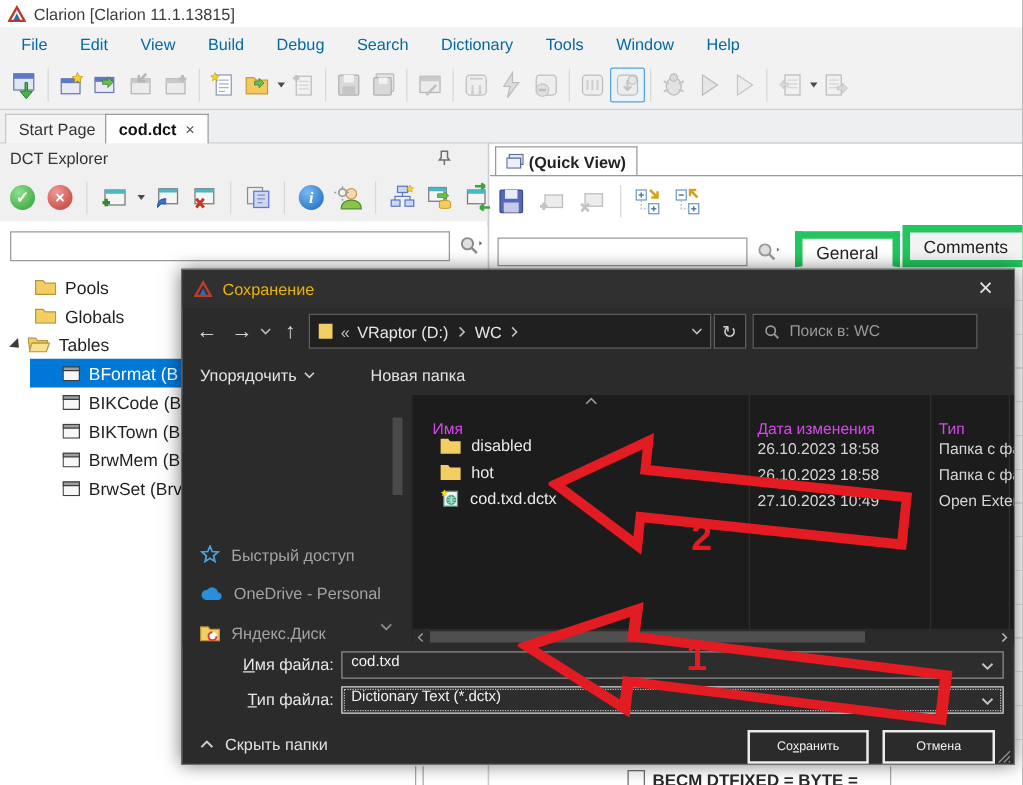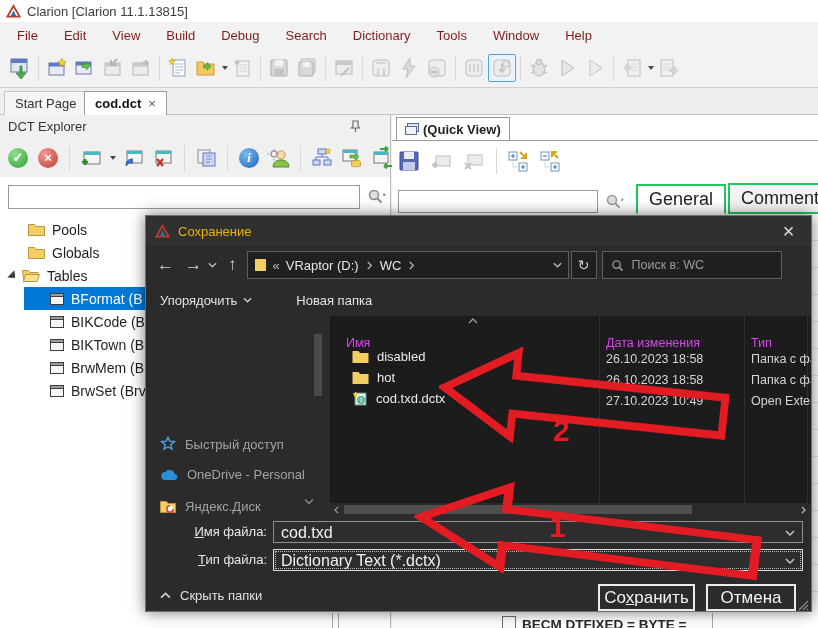--- a/index.html
+++ b/index.html
@@ -3,21 +3,21 @@
 <meta charset="utf-8">
 <style>
   html,body{margin:0;padding:0;}
   body{width:818px;height:628px;overflow:hidden;font-family:"Liberation Sans",sans-serif;background:#f0f0f0;}
   #app{position:relative;width:818px;height:628px;background:#f0f0f0;}
   .abs{position:absolute;}
   
   .titlebar{position:absolute;left:0;top:0;width:818px;height:22px;background:#ffffff;display:flex;align-items:center;}
   .titlebar .ttext{font-size:13px;color:#3c3c3c;margin-left:6px;}
   .menubar{position:absolute;left:0;top:22px;width:818px;height:26px;background:#f2f2f2;display:flex;align-items:center;padding-left:4px;box-sizing:border-box;}
-  .mitem{font-size:13px;color:#7f1d1d;padding:4px 13px;}
+  .mitem{font-size:13px;color:#0369a1;padding:4px 13px;}
   .toolbar{position:absolute;left:0;top:48px;width:818px;height:40px;background:#f2f2f2;border-bottom:1px solid #cfcfcf;display:flex;align-items:center;padding-left:6px;box-sizing:border-box;}
   .tico{width:28px;height:28px;display:flex;align-items:center;justify-content:center;flex:0 0 auto;}
   .tico.hl{border:1px solid #55a1da;border-radius:2px;background:#eaf3fb;box-sizing:border-box;}
   .tsep{width:1px;height:26px;background:#d8d8d8;margin:0 4px;flex:0 0 auto;}
   .caret{width:0;height:0;border-left:3px solid transparent;border-right:3px solid transparent;border-top:4px solid #4a4a4a;margin-left:2px;}
   .tabrow{position:absolute;left:0;top:88px;width:818px;height:27px;background:#edeff1;border-bottom:1px solid #c2c2c2;box-sizing:border-box;}
   .doctab{position:absolute;top:3px;height:24px;display:flex;align-items:center;padding:0 10px;font-size:13px;color:#333;box-sizing:border-box;}
   .doctab.inactive{left:4px;background:#f5f5f5;border:1px solid #c6c6c6;border-bottom:none;align-items:center;}
   .doctab.active{left:84px;background:#ffffff;border:1px solid #9b9b9b;border-bottom:none;font-weight:bold;color:#111;text-align:center;}
   .tabclose{margin-left:7px;color:#555;font-size:13px;font-weight:normal;}
@@ -35,21 +35,21 @@
   .trow.sel .tlabel{color:#fff;}
   .tlabel{margin-left:7px;white-space:nowrap;}
   .expander{width:0;height:0;border-left:5px solid transparent;border-right:5px solid transparent;border-top:6px solid #3b3b3b;margin-right:4px;transform:rotate(-45deg);}
   
   .rightpanel{position:absolute;left:392px;top:115px;width:426px;height:513px;background:#ffffff;}
   .qvtab{position:absolute;left:4px;top:2px;height:23px;display:flex;align-items:center;padding:0 8px;border:1px solid #9a9a9a;border-bottom:none;background:#fff;font-size:13px;font-weight:bold;color:#222;gap:4px;box-sizing:border-box;}
   .qvline{position:absolute;left:0;top:25px;width:100%;height:1px;background:#9a9a9a;}
   .qvtb{position:absolute;left:4px;top:28px;width:100%;height:36px;display:flex;align-items:center;gap:6px;}
   .qvsearch{position:absolute;left:6px;top:75px;width:200px;height:23px;border:1px solid #9a9a9a;background:#fff;box-sizing:border-box;}
   .ptabs{position:absolute;left:244px;top:73px;height:26px;display:flex;align-items:flex-end;}
-  .ptab{border:2px solid #22c55e;padding:3px 11px;font-size:18px;color:#222;background:#f3f3f3;margin-right:2px;}
+  .ptab{border:6px solid #22c55e;padding:3px 11px;font-size:14px;color:#222;background:#f3f3f3;margin-right:2px;}
   .ptab.active{background:#fff;border-bottom:1px solid #fff;}
   .rcontent{position:absolute;left:0;top:99px;width:100%;bottom:16px;background:repeating-linear-gradient(180deg,#ffffff 0 26px,#e6e6e6 26px 27px);}
   
   .dialog{position:absolute;left:145px;top:215px;width:667px;height:397px;background:#2b2b2b;border:1px solid #6e6e6e;box-sizing:border-box;z-index:10;box-shadow:0 0 14px rgba(0,0,0,.55);}
   .dtitle{position:absolute;left:0;top:0;width:100%;height:30px;background:#303030;display:flex;align-items:center;}
   .dtitle .ttext{color:#eab308;font-size:13px;margin-left:8px;}
   .dclose{position:absolute;right:0;top:0;width:45px;height:30px;display:flex;align-items:center;justify-content:center;color:#e0e0e0;font-size:20px;}
   .dnav{position:absolute;left:0;top:30px;width:100%;height:38px;display:flex;align-items:center;}
   .navglyph{color:#d2d2d2;font-size:17px;margin-left:11px;}
   .darkbox{background:#202020;border:1px solid #5f5f5f;box-sizing:border-box;display:flex;align-items:center;}
@@ -59,23 +59,23 @@
   .sidebar{position:absolute;left:0;top:100px;width:183px;height:200px;background:#2b2b2b;overflow:hidden;}
   .srow{position:absolute;display:flex;align-items:center;color:#a3a3a3;font-size:13px;gap:9px;white-space:nowrap;}
   .flist{position:absolute;left:184px;top:100px;width:481px;height:200px;background:#1c1c1c;overflow:hidden;}
   .fhead{color:#d946ef;font-size:12.5px;position:absolute;top:8px;white-space:nowrap;margin-top:12px;}
   .fdiv{position:absolute;top:0;width:1px;height:200px;background:#2e2e2e;}
   .frow-name{position:absolute;color:#eaeaea;font-size:13px;white-space:nowrap;display:flex;align-items:center;gap:8px;}
   .frow-meta{position:absolute;color:#d5d5d5;font-size:12.5px;white-space:nowrap;}
   .hscroll{position:absolute;left:0;bottom:0;width:481px;height:13px;background:#2b2b2b;}
   .hthumb{position:absolute;left:14px;top:2px;width:348px;height:9px;background:#4f4f4f;}
   .flabel{position:absolute;color:#e8e8e8;font-size:13px;text-align:right;white-space:nowrap;}
-  .combo{position:absolute;height:22px;background:#2d2d2d;border:1px solid #8f8f8f;color:#f2f2f2;font-size:16px;display:flex;align-items:flex-end;padding:0 24px 0 7px;box-sizing:border-box;white-space:nowrap;}
+  .combo{position:absolute;height:22px;background:#2d2d2d;border:1px solid #8f8f8f;color:#f2f2f2;font-size:12px;display:flex;align-items:flex-start;padding:0 24px 0 7px;box-sizing:border-box;white-space:nowrap;}
   .combo.focus{outline:1px dotted #bdbdbd;outline-offset:-3px;border-color:#dcdcdc;}
-  .dbtn{position:absolute;background:#2b2b2b;border:2px solid #ececec;color:#f2f2f2;font-size:17px;display:flex;align-items:center;justify-content:center;box-sizing:border-box;}
+  .dbtn{position:absolute;background:#2b2b2b;border:2px solid #ececec;color:#f2f2f2;font-size:10px;display:flex;align-items:center;justify-content:center;box-sizing:border-box;}
   .hidef{position:absolute;left:14px;top:372px;display:flex;align-items:center;gap:9px;color:#e0e0e0;font-size:13px;}
   .u{text-decoration:underline;}
   
   .annlabel{position:absolute;color:#e31b23;font-size:30px;font-weight:bold;z-index:30;}
   .arrow{position:absolute;z-index:25;pointer-events:none;}
   
   .bstrip-line{position:absolute;width:1px;height:15px;background:#a8a8a8;top:613px;z-index:5;}
   .bfrag{position:absolute;left:522px;top:617px;width:195px;height:30px;color:#2a2a2a;font-size:13.5px;font-weight:bold;z-index:5;white-space:nowrap;}
   .bcheck{position:absolute;left:502px;top:616px;width:12px;height:12px;border:1px solid #6f6f6f;background:#fdfdfd;z-index:5;}
 </style>

